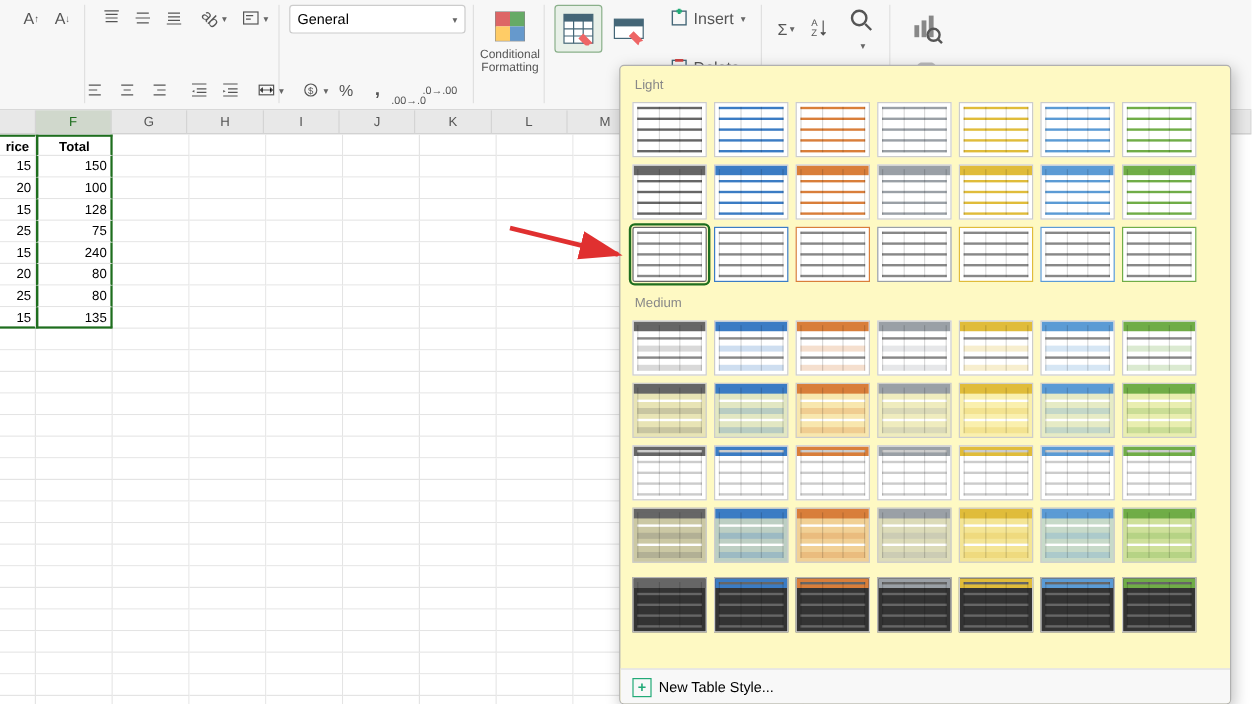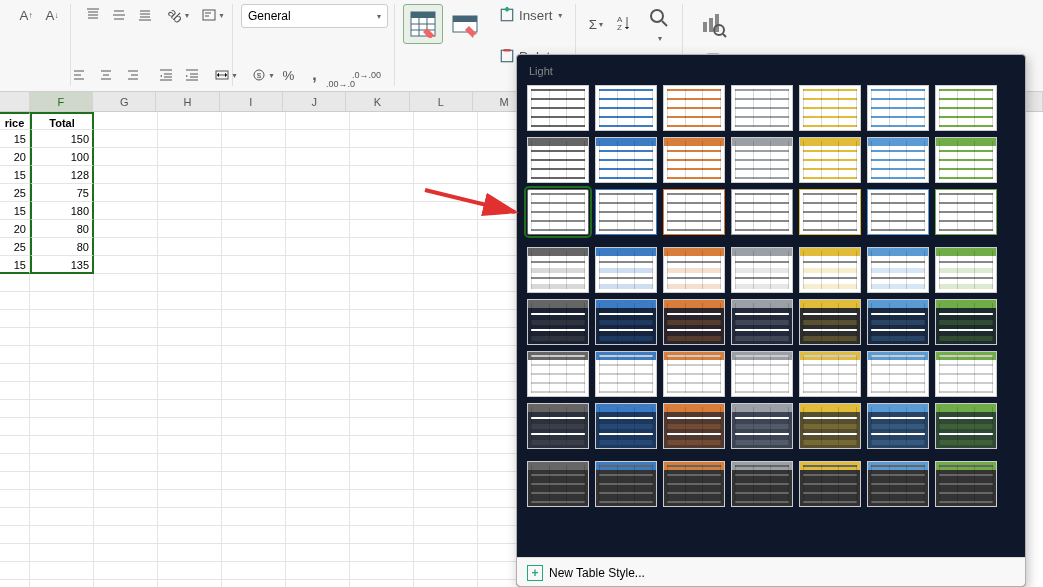--- a/index.html
+++ b/index.html
@@ -28,21 +28,21 @@
 .row { display: flex; height: 18px; }
 .cell { width: 64px; height: 18px; border-right: 1px solid #e4e4e4; border-bottom: 1px solid #e4e4e4; padding: 0 3px; font-size: 11px; line-height: 18px; text-align: right; background: #fff; }
 .cell.first { width: 30px; }
 .cell.head { font-weight: bold; text-align: center; }
 .cell.sel-l { border-left: 2px solid #1e6e1e; }
 .cell.sel-r { border-right: 2px solid #1e6e1e; }
 .cell.sel-t { border-top: 2px solid #1e6e1e; }
 .cell.sel-b { border-bottom: 2px solid #1e6e1e; }
 
 
-.gallery { position: absolute; top: 54px; left: 516px; width: 510px; height: 533px; background: #0f172a; border: 1px solid #b0b0b0; box-shadow: 2px 4px 12px rgba(0,0,0,0.25); border-radius: 4px; overflow: hidden; z-index: 100; }
+.gallery { position: absolute; top: 54px; left: 516px; width: 510px; height: 533px; background: #fef9c3; border: 1px solid #b0b0b0; box-shadow: 2px 4px 12px rgba(0,0,0,0.25); border-radius: 4px; overflow: hidden; z-index: 100; }
 .gallery-inner { overflow-y: scroll; height: 502px; padding: 6px 4px 6px 10px; }
 .gallery-section-label { font-size: 11px; color: #888; padding: 4px 2px; }
 .gallery-grid { display: flex; flex-wrap: wrap; gap: 6px; padding: 4px 0 8px; }
 .style-thumb { width: 62px; height: 46px; border: 1px solid #ccc; background: #fff; cursor: pointer; position: relative; overflow: hidden; }
 .style-thumb.highlight { outline: 2px solid #1e6e1e; outline-offset: 1px; border-radius: 2px; }
 .thumb-lines { position: absolute; inset: 3px; display: flex; flex-direction: column; justify-content: space-between; }
 .thumb-line { height: 2px; }
 .thumb-header { height: 8px; }
 .thumb-cols { position: absolute; inset: 3px; display: flex; justify-content: space-between; }
 .thumb-col { width: 1px; background: rgba(0,0,0,0.15); }
@@ -155,20 +155,35 @@
         </button>
       <button class="rbtn">%</button>
       <button class="rbtn" style="font-size:16px;font-weight:bold;">,</button>
       <button class="rbtn">
           <span style="font-size:9px;margin-top:17px;">.00→.0</span>
         </button>
       <button class="rbtn">
           <span style="font-size:9px;">.0→.00</span>
         </button>
     </div>
+  </div>
+  <div class="ribbon-group">
+    <button class="rbig">
+      <span class="rbig-icon">
+          <svg width="32" height="32" viewBox="0 0 32 32">
+            <rect x="4" y="4" width="24" height="24" fill="none" stroke="#888"></rect>
+            <rect x="4" y="4" width="12" height="12" fill="#d66"></rect>
+            <rect x="16" y="4" width="12" height="12" fill="#6a6"></rect>
+            <rect x="4" y="16" width="12" height="12" fill="#fc6"></rect>
+            <rect x="16" y="16" width="12" height="12" fill="#69c"></rect>
+          </svg>
+        </span>
+      <span class="rlbl" style="white-space:pre-line;">Conditional
+Formatting</span>
+    </button>
   </div>
   <div class="ribbon-group" style="border-right:none;">
     <div class="ribbon-row">
       <button class="rbig" style="width:40px;height:40px;background:#e8f0e8;border:1px solid #8ab08a;">
         <span class="rbig-icon">
             <svg width="28" height="28" viewBox="0 0 28 28">
               <rect x="2" y="2" width="24" height="24" fill="#fff" stroke="#467"></rect>
               <rect x="2" y="2" width="24" height="6" fill="#467"></rect>
               <path stroke="#467" d="M2 14h24M2 20h24M10 2v24M18 2v24"></path>
               <path fill="#e66" d="M18 18l8 8-3 1-1 3-8-8z"></path>
@@ -361,21 +376,21 @@
         <div class="cell"></div>
         <div class="cell"></div>
         <div class="cell"></div>
         <div class="cell"></div>
         <div class="cell"></div>
         <div class="cell"></div>
         <div class="cell"></div>
       </div>
       <div class="row">
         <div class="cell first">15</div>
-        <div class="cell sel-l sel-r">180</div>
+        <div class="cell sel-l sel-r">240</div>
         <div class="cell"></div>
         <div class="cell"></div>
         <div class="cell"></div>
         <div class="cell"></div>
         <div class="cell"></div>
         <div class="cell"></div>
         <div class="cell"></div>
         <div class="cell"></div>
         <div class="cell"></div>
         <div class="cell"></div>
@@ -1085,20 +1100,21 @@
             <div class="thumb-line" style="background:#888;"></div>
           </div>
           <div class="thumb-cols">
             <div class="thumb-col"></div>
             <div class="thumb-col"></div>
             <div class="thumb-col"></div>
             <div class="thumb-col"></div>
           </div>
   </div>
       </div>
+    <div class="gallery-section-label">Medium</div>
     <div class="gallery-grid" id="medium-grid">
         <div class="style-thumb" style="background:#fff;">
     <div class="thumb-header" style="background:#666666;"></div>
           <div class="thumb-lines">
             <div class="thumb-line" style="background:#888;background:#66666640;height:5px;"></div>
             <div class="thumb-line" style="background:#888;"></div>
             <div class="thumb-line" style="background:#888;background:#66666640;height:5px;"></div>
             <div class="thumb-line" style="background:#888;"></div>
             <div class="thumb-line" style="background:#888;background:#66666640;height:5px;"></div>
           </div>

